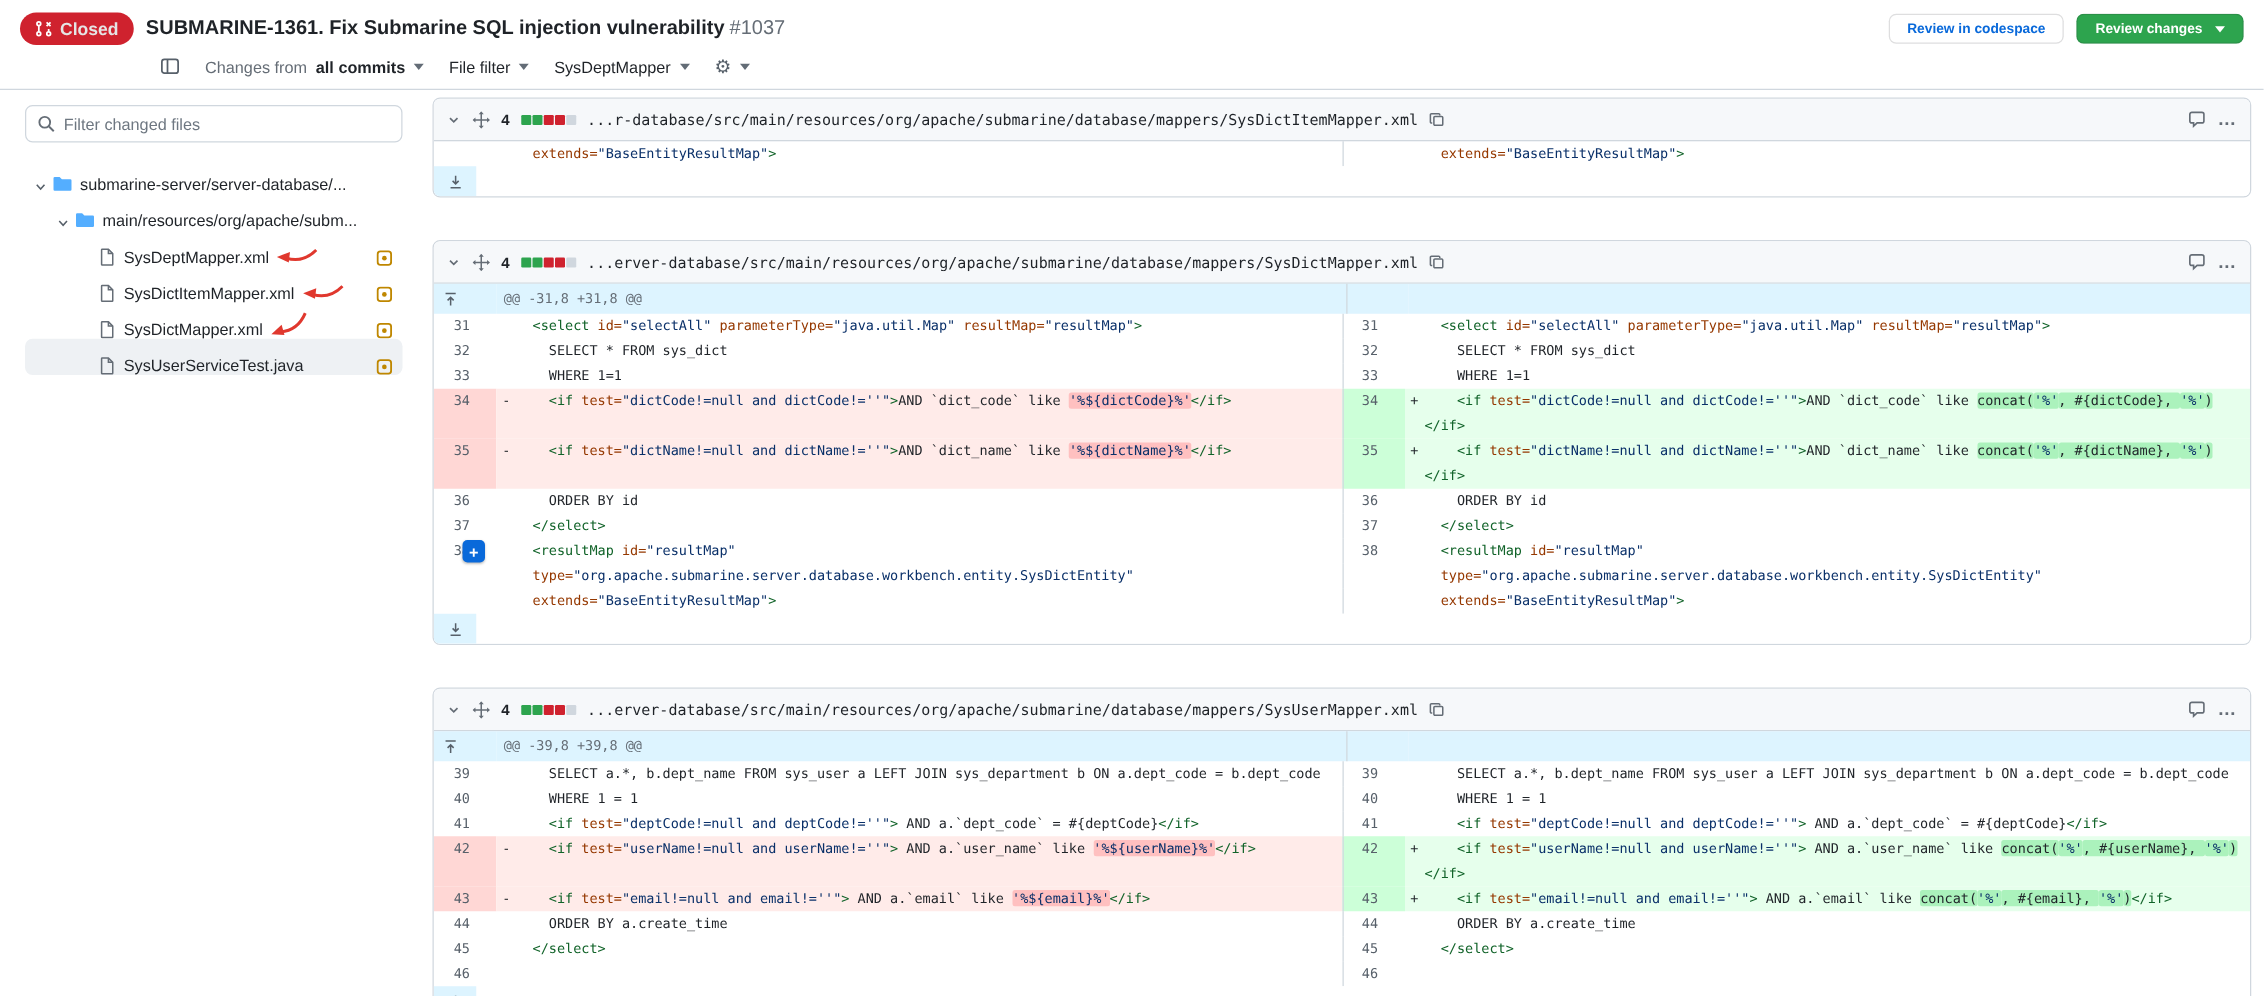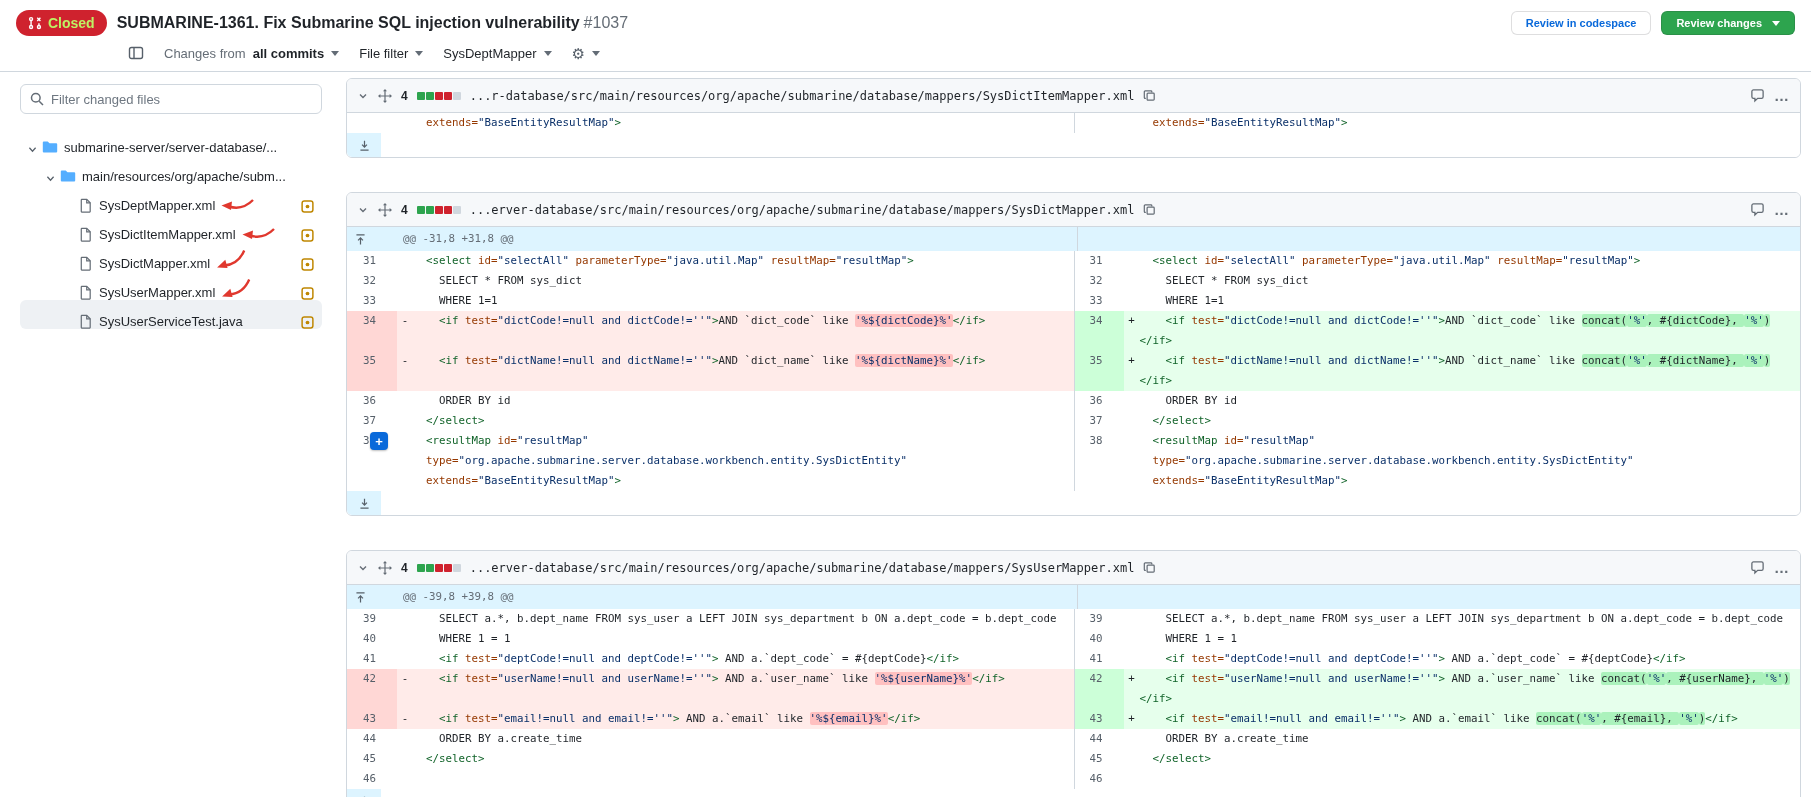--- a/index.html
+++ b/index.html
@@ -2,21 +2,21 @@
 <html><head>
 <meta charset="utf-8">
 <style>
   *{box-sizing:border-box;margin:0;padding:0}
   html,body{width:1811px;height:797px;overflow:hidden;background:#fff;
     font-family:"Liberation Sans",sans-serif;color:#1f2328;font-size:14px}
 
   
   .topbar{padding:10px 16px 0;border-bottom:1px solid #d0d7de;background:#fff}
   .title-row{display:flex;align-items:center;gap:10px}
-  .closed-badge{display:inline-flex;align-items:center;gap:6px;background:#cf222e;color:#bef264;
+  .closed-badge{display:inline-flex;align-items:center;gap:6px;background:#cf222e;color:#e5e5e5;
     border-radius:999px;padding:5px 12px;font-size:14px;font-weight:600;flex:none}
   .badge-icon{display:inline-flex}
   .pr-title{font-size:16px;font-weight:700;white-space:nowrap;overflow:hidden}
   .pr-number{color:#656d76;font-weight:400;margin-left:4px}
   .hdr-sp{flex:1}
   .btn{border-radius:6px;font-size:11px;padding:5px 14px;border:1px solid rgba(31,35,40,.15);
     cursor:pointer;font-family:inherit;font-weight:600;white-space:nowrap}
   .btn-codespace{background:#fff;color:#0969da}
   .btn-green{background:#2da44e;color:#fff;display:inline-flex;align-items:center;gap:6px;border-color:rgba(31,35,40,.15)}
   .toolbar-row{display:flex;align-items:center;gap:20px;padding:9px 0 10px;margin-left:112px;font-size:13px}
@@ -240,42 +240,20 @@
               <path d="M12 4.5L1.5 8.5 11 13z" fill="#e0382e"></path>
             </svg>
           </span>
           <span class="status-ic" style="display: inline-flex;">
             <svg width="13" height="13" viewBox="0 0 14 14">
               <rect x="1.2" y="1.2" width="11.6" height="11.6" rx="2.4" fill="none" stroke="#bf8700" stroke-width="1.6"></rect>
               <circle cx="7" cy="7" r="2" fill="#bf8700"></circle>
             </svg>
           </span>
         </div>
-        <div class="tree-row" style="padding-left: 40px;">
-          <span class="caret-space"></span>
-          <span class="ic" style="display: inline-flex;">
-            <svg width="15" height="15" viewBox="0 0 16 16">
-              <path fill="none" stroke="#656d76" stroke-width="1.3" d="M4 1.5h5.3L13 5.2v9.3a.5.5 0 01-.5.5h-8.5a.5.5 0 01-.5-.5v-12.5a.5.5 0 01.5-.5z"></path>
-              <path fill="none" stroke="#656d76" stroke-width="1.3" d="M9.3 1.5v3.7H13"></path>
-            </svg>
-          </span>
-          <span class="tree-label">SysUserMapper.xml</span>
-          <span class="arrow tilt" style="display: inline-flex;">
-            <svg width="34" height="16" viewBox="0 0 34 16">
-              <path d="M33 3C25 11 17 12 9 9.5" stroke="#e0382e" stroke-width="2.4" fill="none"></path>
-              <path d="M12 4.5L1.5 8.5 11 13z" fill="#e0382e"></path>
-            </svg>
-          </span>
-          <span class="status-ic" style="display: inline-flex;">
-            <svg width="13" height="13" viewBox="0 0 14 14">
-              <rect x="1.2" y="1.2" width="11.6" height="11.6" rx="2.4" fill="none" stroke="#bf8700" stroke-width="1.6"></rect>
-              <circle cx="7" cy="7" r="2" fill="#bf8700"></circle>
-            </svg>
-          </span>
-        </div>
         <div class="tree-row selected" style="padding-left: 40px;">
           <span class="caret-space"></span>
           <span class="ic" style="display: inline-flex;">
             <svg width="15" height="15" viewBox="0 0 16 16">
               <path fill="none" stroke="#656d76" stroke-width="1.3" d="M4 1.5h5.3L13 5.2v9.3a.5.5 0 01-.5.5h-8.5a.5.5 0 01-.5-.5v-12.5a.5.5 0 01.5-.5z"></path>
               <path fill="none" stroke="#656d76" stroke-width="1.3" d="M9.3 1.5v3.7H13"></path>
             </svg>
           </span>
           <span class="tree-label">SysUserServiceTest.java</span>
           <span class="status-ic" style="display: inline-flex;">

